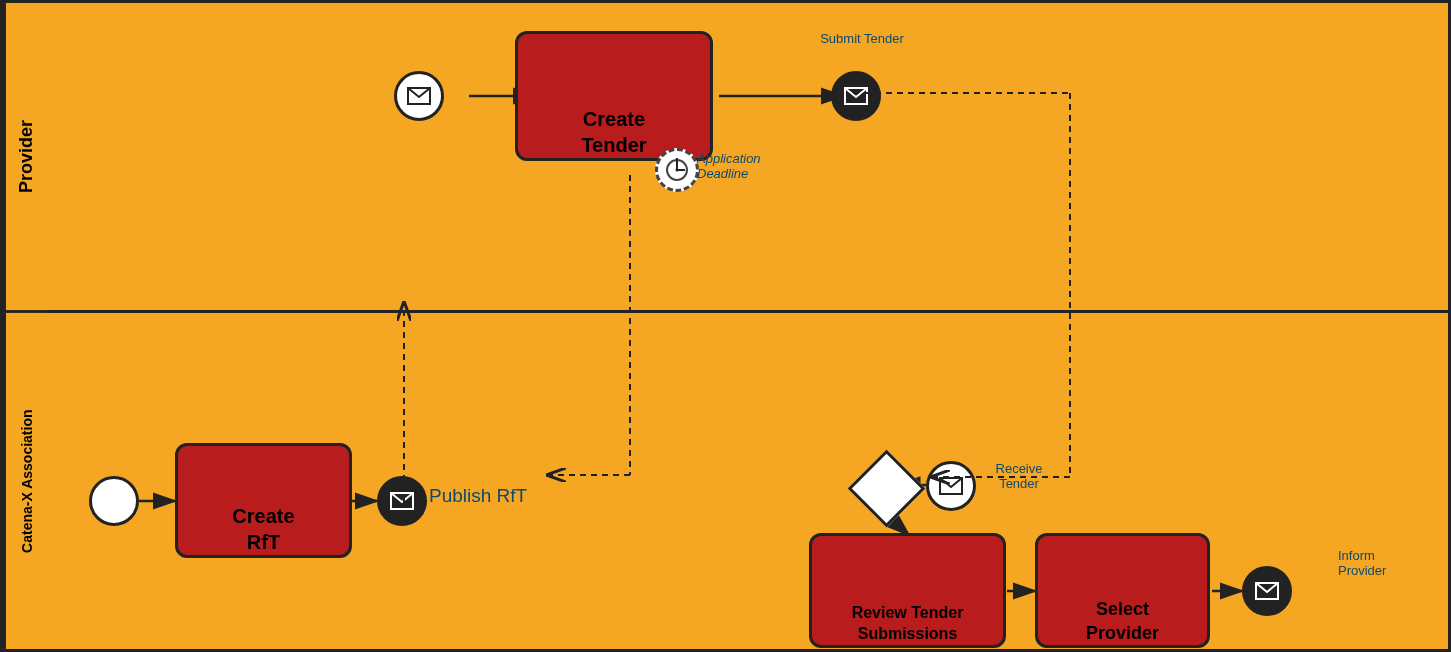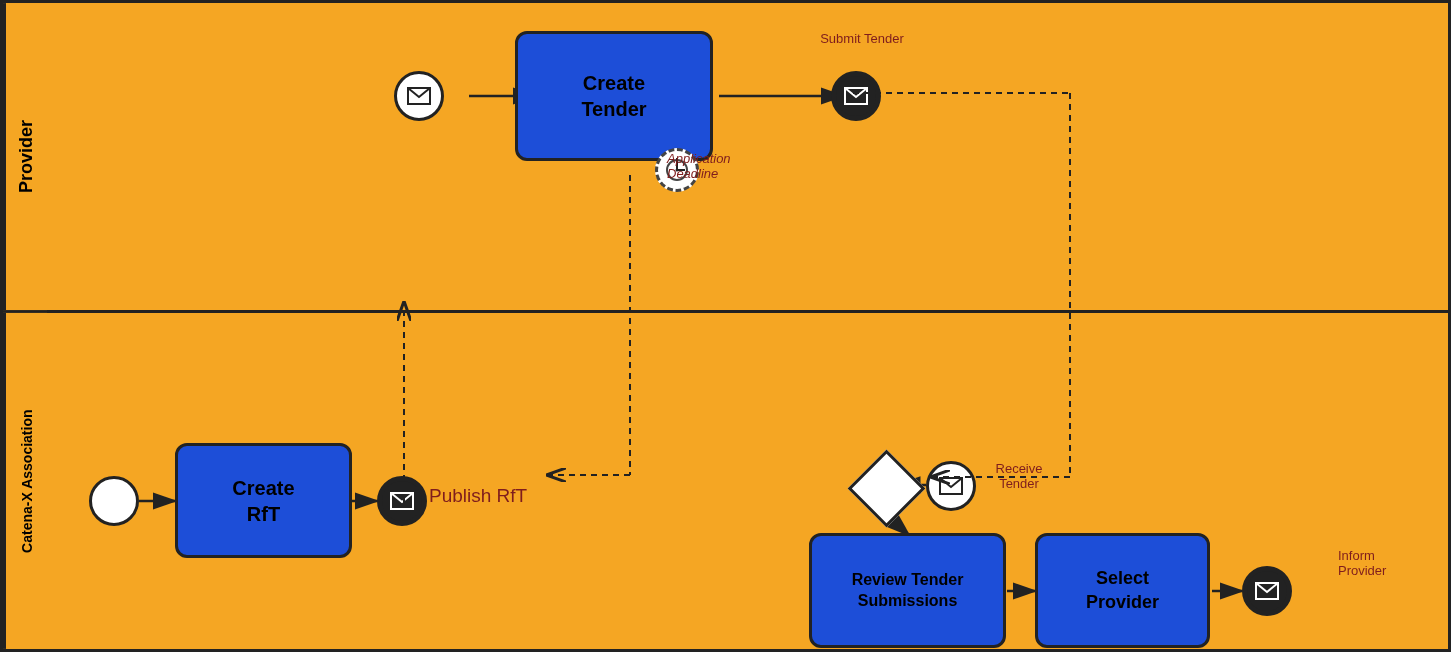--- a/index.html
+++ b/index.html
@@ -69,25 +69,25 @@
       border-width: 5px;
       background: #222;
     }
     .event-circle.end svg { fill: white; }
     .event-circle.intermediate {
       background: white;
     }
 
     
     .task-box {
-      background: #1d4ed8;
+      background: #b91c1c;
       border: 3px solid #222;
       border-radius: 12px;
       display: flex;
-      align-items: center;
+      align-items: flex-end;
       justify-content: center;
       text-align: center;
       font-size: 16px;
       font-weight: bold;
       line-height: 1.3;
     }
 
     
     .gateway {
       width: 55px;
@@ -126,21 +126,21 @@
       background: #222;
       transform-origin: bottom center;
       transform: translate(-50%, -100%) rotate(90deg);
     }
 
     
     .label {
       position: absolute;
       font-size: 13px;
       font-weight: normal;
-      color: #7f1d1d;
+      color: #0c4a6e;
       text-align: center;
       background: transparent;
     }
     .label.italic {
       font-style: italic;
     }
 
     
     .svg-overlay {
       position: absolute;
@@ -188,21 +188,21 @@
 
       <div class="bpmn-element timer-circle" style="left: 608px; top: 145px;">
         <svg width="26" height="26" viewBox="0 0 26 26">
           <circle cx="13" cy="13" r="10" fill="none" stroke="#444" stroke-width="2"></circle>
           <line x1="13" y1="5" x2="13" y2="13" stroke="#222" stroke-width="2"></line>
           <line x1="13" y1="13" x2="18" y2="13" stroke="#222" stroke-width="2"></line>
           <circle cx="13" cy="13" r="1.5" fill="#222"></circle>
         </svg>
       </div>
 
-      <div class="label italic" style="left: 620px; top: 148px; width: 100px; text-align: left; font-size: 13px;">
+      <div class="label italic" style="left: 650px; top: 148px; width: 100px; text-align: left; font-size: 13px;">
         <span>Application Deadline</span>
       </div>
 
       <div class="bpmn-element event-circle end" style="left: 784px; top: 68px;">
         <svg width="24" height="18" viewBox="0 0 24 18">
           <rect x="1" y="1" width="22" height="16" fill="none" stroke="white" stroke-width="2"></rect>
           <polyline points="1,1 12,10 23,1" fill="none" stroke="white" stroke-width="2"></polyline>
         </svg>
       </div>
 

